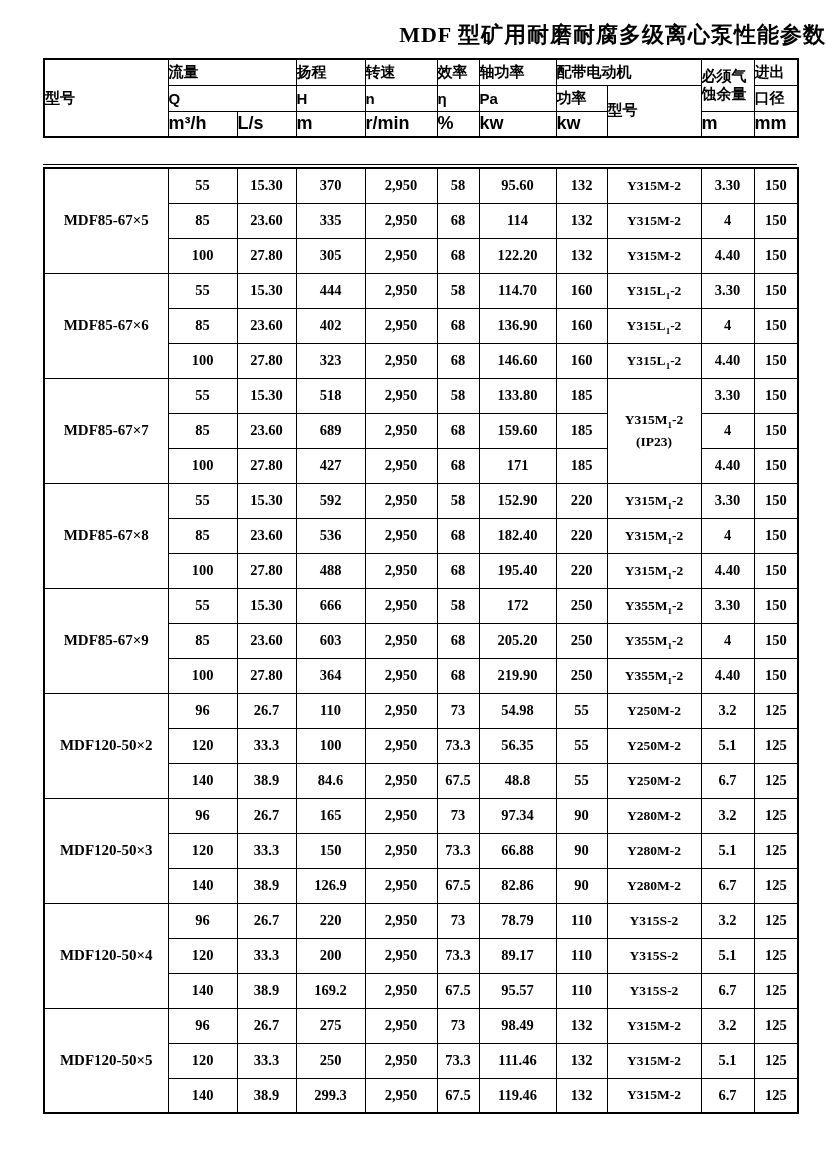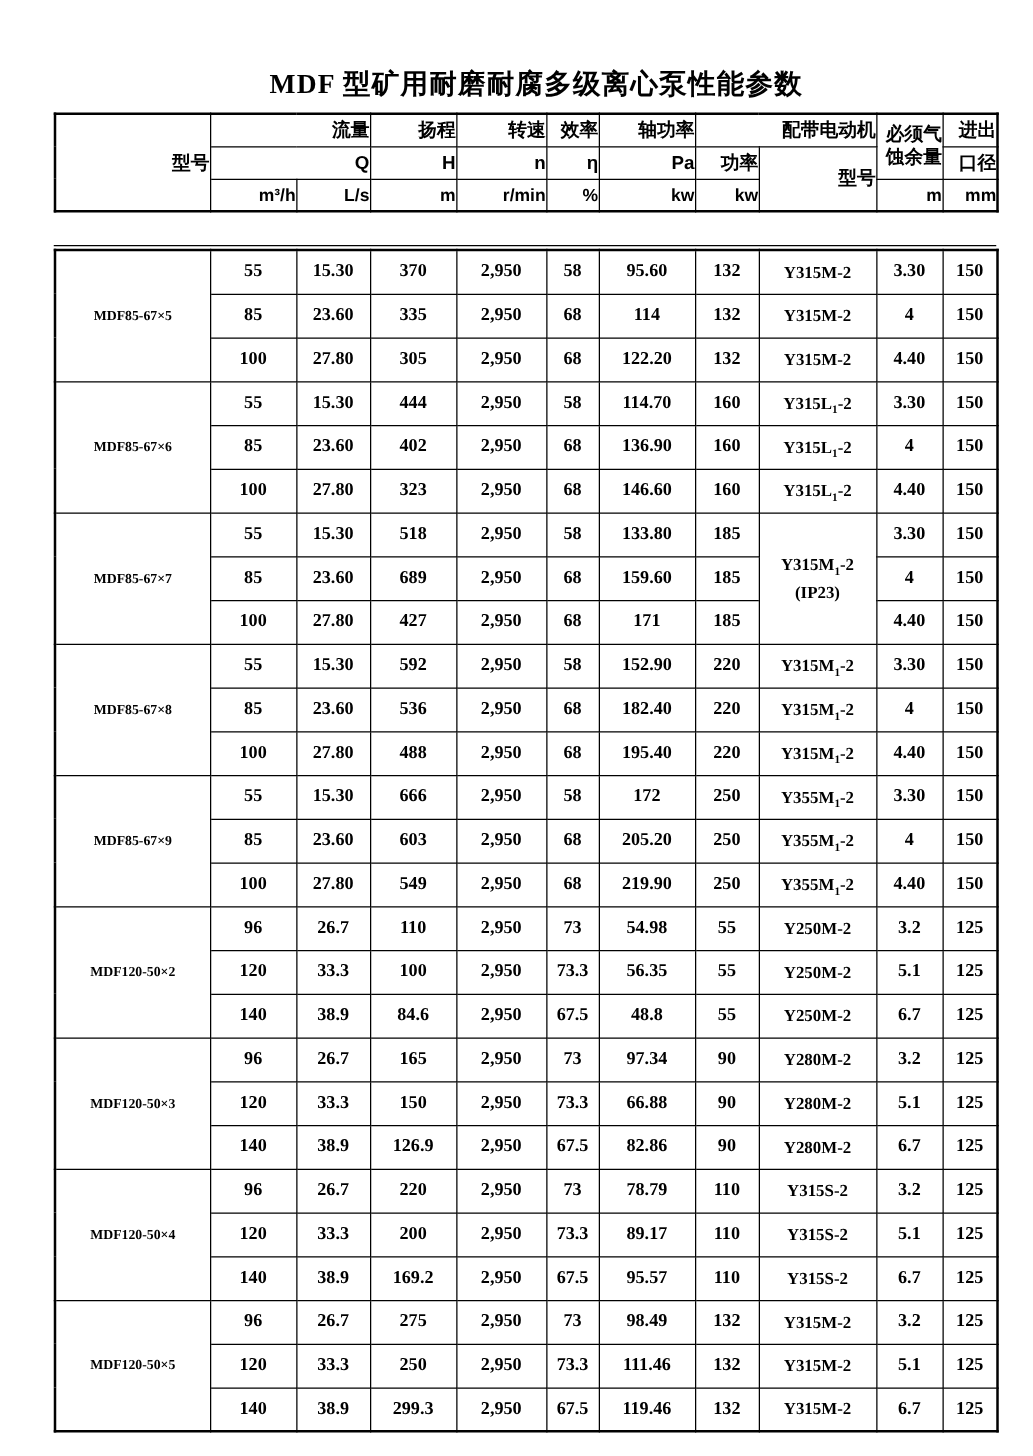--- a/index.html
+++ b/index.html
@@ -6,67 +6,67 @@
   html, body { background: #ffffff; }
   .page {
     position: relative;
     width: 826px;
     height: 1165px;
     background: #ffffff;
     color: #000;
     overflow: hidden;
   }
   .title {
-    padding-top: 52px;
-    text-align: center;
+    padding-top: 20px;
+    text-align: right;
     font-family: "Liberation Serif", serif;
     font-weight: bold;
     font-size: 22px;
     letter-spacing: 1px;
     margin-left: 32px;
   }
   table {
     border-collapse: collapse;
     table-layout: fixed;
     width: 754px;
     margin-left: 43px;
   }
   .spec-table { margin-top: 8px; border: 2px solid #000; }
   .spec-table td {
     border: 1px solid #000;
-    text-align: right;
+    text-align: left;
     vertical-align: middle;
     height: 26px;
     font-family: "Liberation Sans", sans-serif;
     font-weight: bold;
     font-size: 15px;
     padding: 0;
     overflow: hidden;
   }
-  .spec-table .unit { font-size: 14px; }
+  .spec-table .unit { font-size: 18px; }
   .npsh-head span { display: block; line-height: 18px; }
   
   .top-rule {
     width: 754px;
     margin: 26px 0 2px 43px;
     border-top: 1px solid #000;
   }
   .data-table { border: 2px solid #000; }
   .data-table td {
     border: 1px solid #000;
     text-align: center;
     vertical-align: middle;
     height: 35px;
     font-family: "Liberation Serif", serif;
     font-weight: bold;
     font-size: 14.5px;
     padding: 0;
     overflow: hidden;
   }
-  .data-table td.model { font-size: 11px; letter-spacing: 0; font-family: Liberation Serif, serif; }
+  .data-table td.model { font-size: 15px; letter-spacing: 0; font-family: Liberation Serif, serif; }
   .data-table td.motor { font-size: 13.5px; }
   .data-table td.motor sub { font-size: 9px; line-height: 0; }
   .motor-note { font-size: 13.5px; margin-top: 6px; }
 </style>
 </head>
 <body>
 
 <div class="page">
 
   <div class="title">MDF 型矿用耐磨耐腐多级离心泵性能参数</div>
@@ -308,21 +308,21 @@
           <td>68</td>
           <td>205.20</td>
           <td>250</td>
           <td class="motor"><span>Y355M</span><sub>1</sub><span>-2</span></td>
           <td>4</td>
           <td>150</td>
         </tr>
         <tr>
           <td>100</td>
           <td>27.80</td>
-          <td>549</td>
+          <td>364</td>
           <td>2,950</td>
           <td>68</td>
           <td>219.90</td>
           <td>250</td>
           <td class="motor"><span>Y355M</span><sub>1</sub><span>-2</span></td>
           <td>4.40</td>
           <td>150</td>
         </tr>
         <tr>
           <td class="model" rowspan="3">MDF120-50×2</td>

